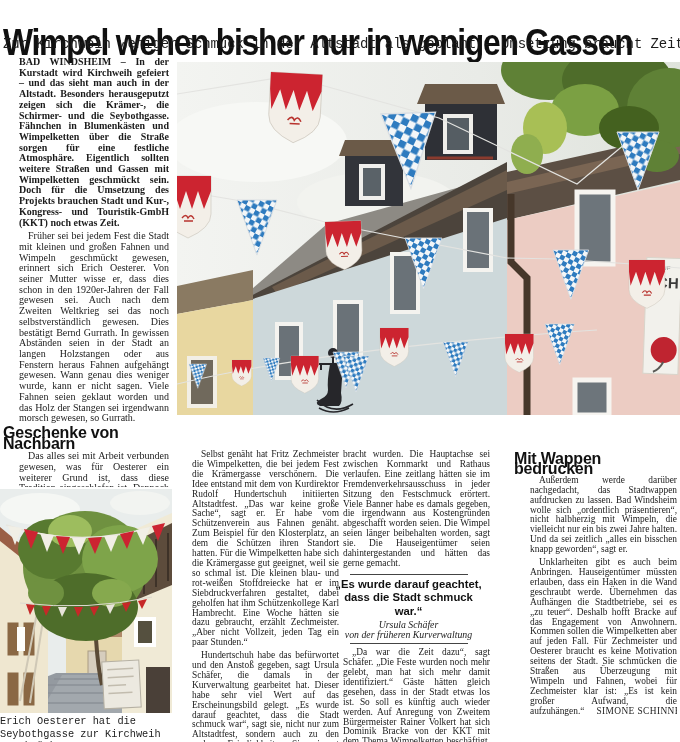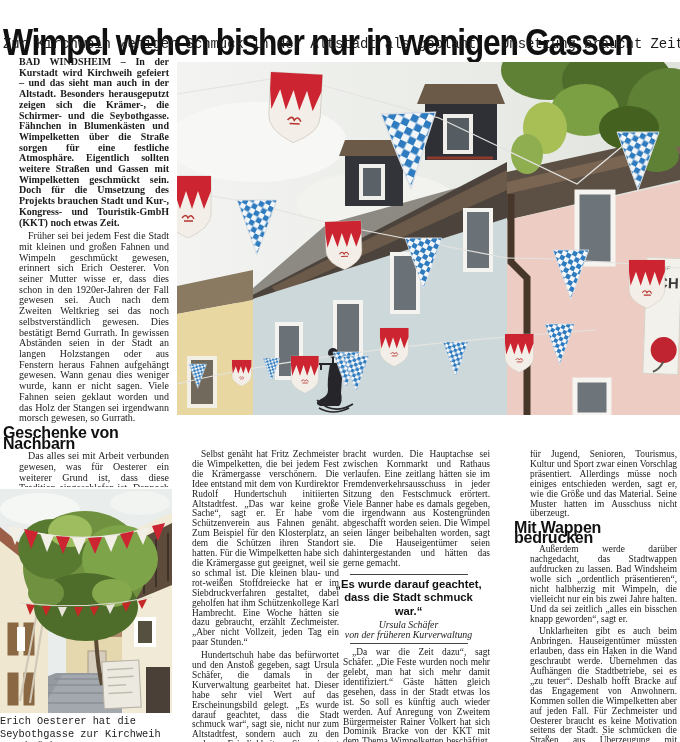--- a/index.html
+++ b/index.html
@@ -193,21 +193,20 @@
       <div class="pq-rule"></div>
       <div class="pq-text">„Es wurde darauf geachtet, dass die Stadt schmuck war.“</div>
       <div class="pq-name">Ursula Schäfer</div>
       <div class="pq-role">von der früheren Kurverwaltung</div>
       <div class="pq-rule"></div>
     </div>
     <p class="indent">„Da war die Zeit dazu“, sagt Schäfer. „Die Feste wurden noch mehr gelebt, man hat sich mehr damit identifiziert.“ Gäste hätten gleich gesehen, dass in der Stadt etwas los ist. So soll es künftig auch wieder werden. Auf Anregung von Zweitem Bürgermeister Rainer Volkert hat sich Dominik Bracke von der KKT mit dem Thema Wimpelketten beschäftigt. Eigentlich war geplant gewesen, die Stadt schon zu dieser Kirchweih damit zu zieren. Bracke hatte im jüngsten Ausschuss</p>
   </div>
 
   <div class="col lower col4">
-    <p>für Jugend, Senioren, Tourismus, Kultur und Sport zwar einen Vorschlag präsentiert. Allerdings müsse noch einiges entschieden werden, sagt er, wie die Größe und das Material. Seine Muster hatten im Ausschuss nicht überzeugt.</p>
     <h3 class="colsub">Mit Wappen bedrucken</h3>
     <p class="indent">Außerdem werde darüber nachgedacht, das Stadtwappen aufdrucken zu lassen. Bad Windsheim wolle sich „ordentlich präsentieren“, nicht halbherzig mit Wimpeln, die vielleicht nur ein bis zwei Jahre halten. Und da sei zeitlich „alles ein bisschen knapp geworden“, sagt er.</p>
     <p class="indent"><span>Unklarheiten gibt es auch beim Anbringen. Hauseigentümer müssten erlauben, dass ein Haken in die Wand geschraubt werde. Übernehmen das Aufhängen die Stadtbetriebe, sei es „zu teuer“. Deshalb hofft Bracke auf das Engagement von Anwohnern. Kommen sollen die Wimpelketten aber auf jeden Fall. Für Zechmeister und Oesterer braucht es keine Motivation seitens der Stadt. Sie schmücken die Straßen aus Überzeugung mit Wimpeln und Fahnen, wobei für Zechmeister klar ist: „Es ist kein großer Aufwand, die aufzuhängen.“</span><span class="byline">SIMONE SCHINNERER</span></p>
   </div>
 
   <svg class="photoS" viewBox="0 0 172 224" aria-hidden="true">
     <rect width="172" height="224" fill="#e9edec"></rect>
     <ellipse cx="40" cy="20" rx="40" ry="16" fill="#f5f7f4"></ellipse>
     <ellipse cx="140" cy="14" rx="30" ry="12" fill="#f2f4f1"></ellipse>
 

